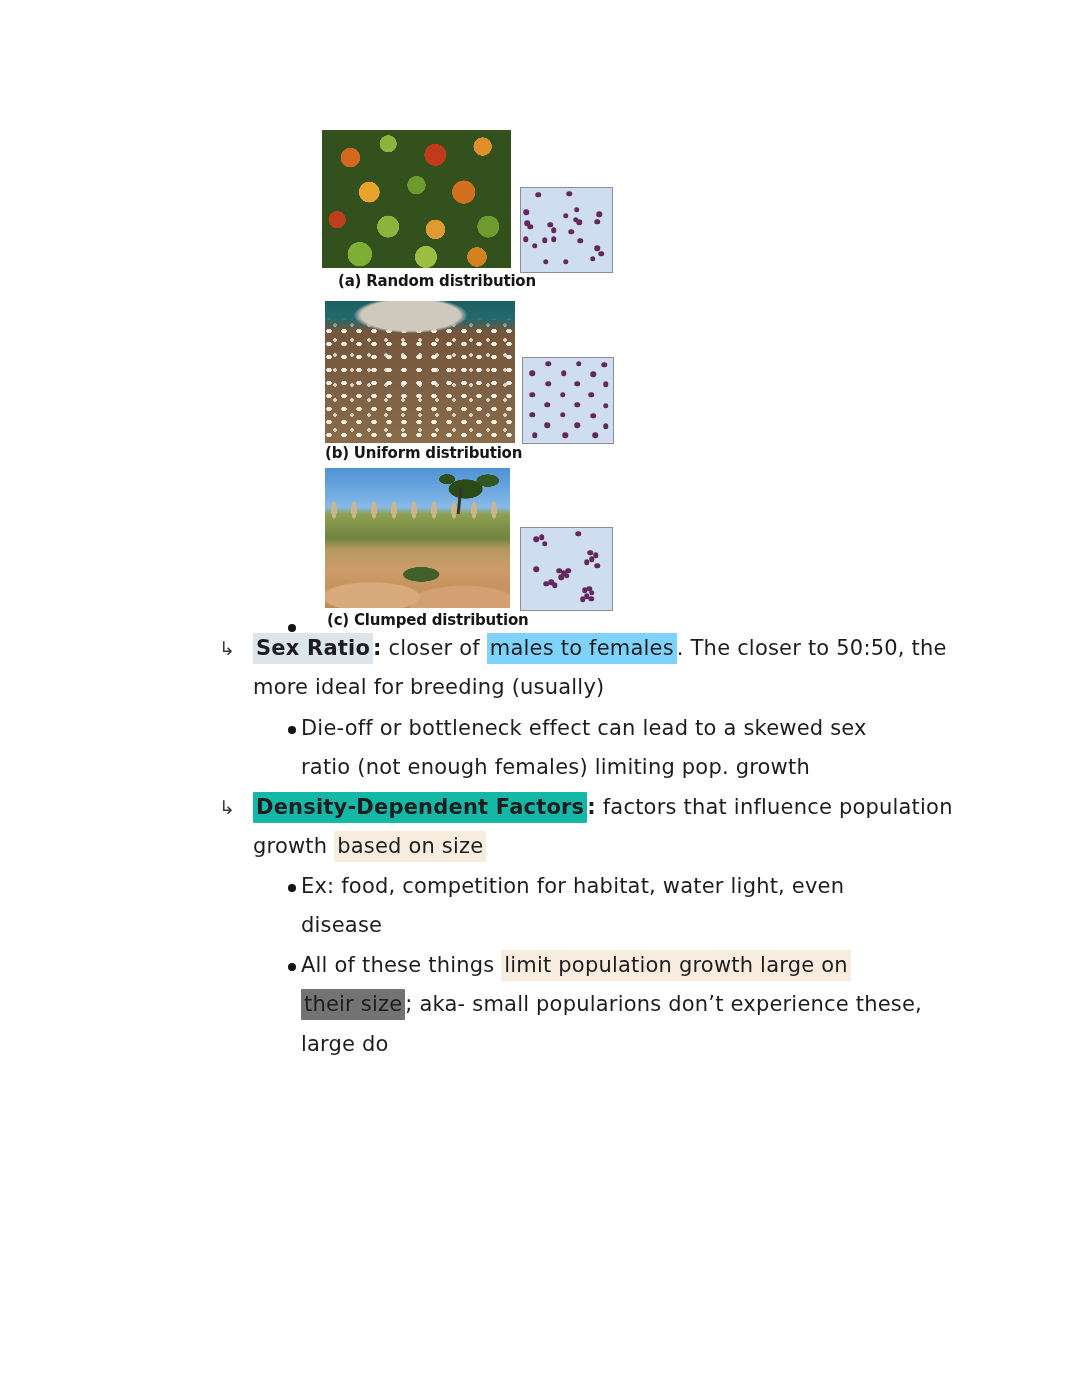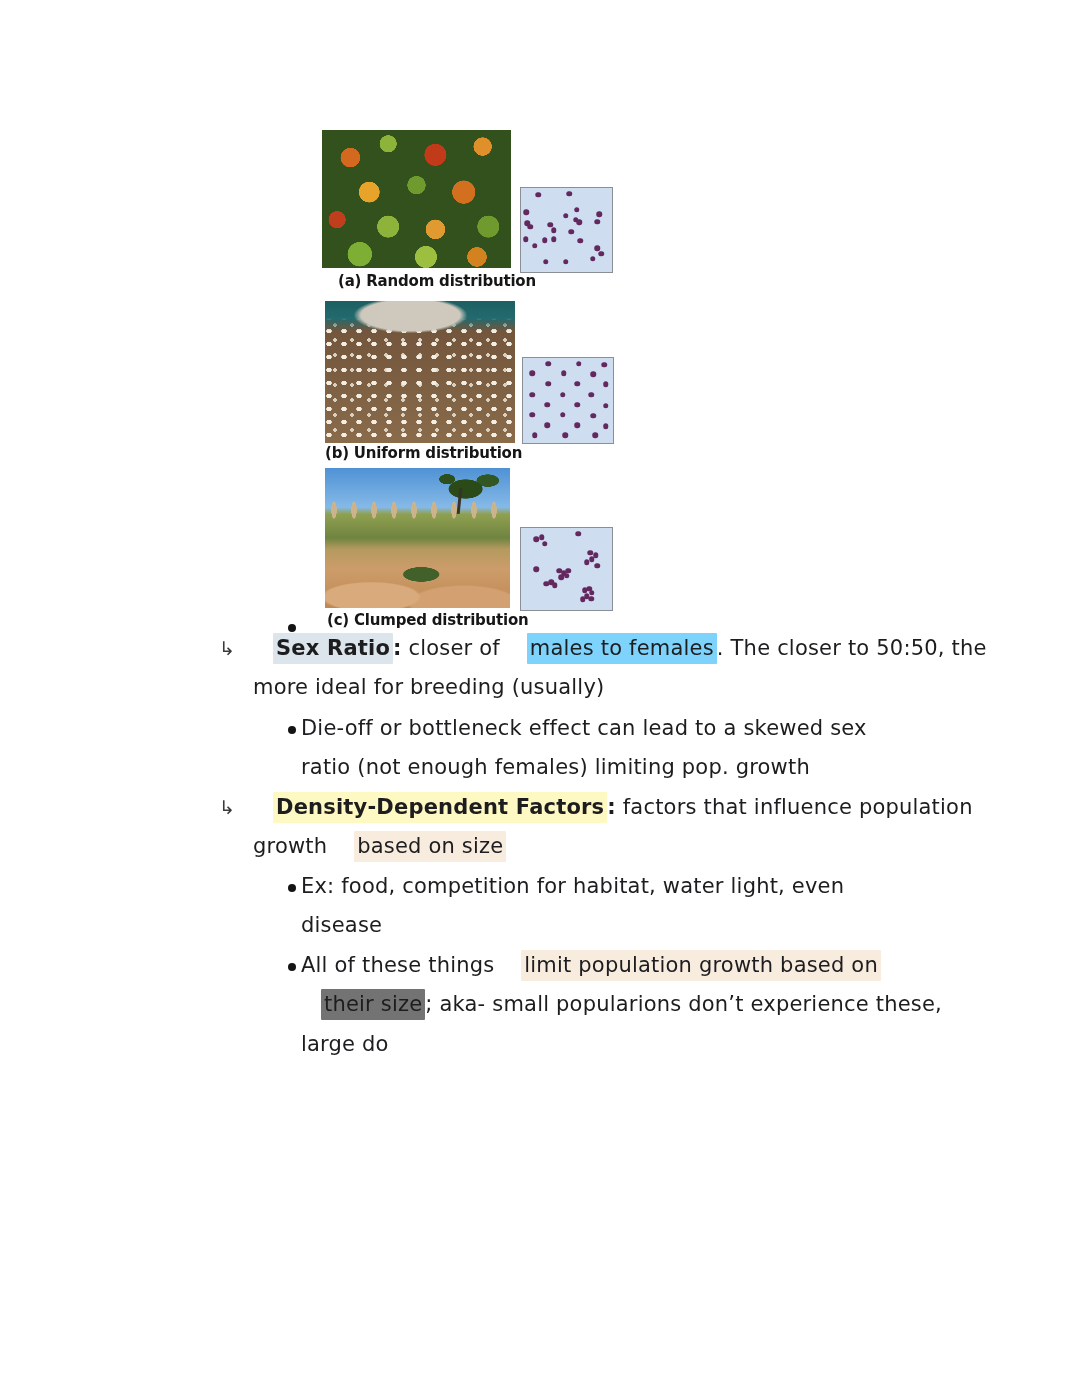--- a/index.html
+++ b/index.html
@@ -71,21 +71,21 @@
   #notes{position:absolute;left:0;top:0;width:1080px;height:1397px;}
   .note-line{position:absolute;left:0;width:1080px;height:32px;
              font-size:21px;letter-spacing:0.2px;}
   .note-line .line-text{position:absolute;top:0;white-space:nowrap;}
   .note-line.main .line-text{left:253px;}
   .note-line.sub  .line-text{left:301px;}
   .marker.arrow{position:absolute;left:219px;top:1px;font-size:19px;color:#3a3a3c;}
   .marker.bullet{position:absolute;left:288px;top:10px;width:8px;height:8px;
                  border-radius:50%;background:#141416;}
   .bold{font-weight:700;}
-  .hl{padding:3px 3px 4px 3px;border-radius:1px;margin-left:20px;}
+  .hl{padding:3px 3px 4px 3px;border-radius:1px;}
 </style>
 </head>
 <body>
 
 <div>
 
   <div class="photo" id="photo-a"></div>
   <div class="dotplot" id="plot-a" style="background: rgb(207, 221, 241); border-color: rgb(138, 143, 150);">
       <span class="dot" style="left: 19%; top: 8%; background: rgb(99, 41, 95);"></span>
       <span class="dot" style="left: 53%; top: 7%; background: rgb(99, 41, 95);"></span>
@@ -188,35 +188,35 @@
       </div>
       <div class="note-line sub" style="top: 716px;">
         <span class="marker bullet"></span>
         <span class="line-text"><span>Die-off or bottleneck effect can lead to a skewed sex</span></span>
       </div>
       <div class="note-line sub" style="top: 755px;">
         <span class="line-text"><span>ratio (not enough females) limiting pop. growth</span></span>
       </div>
       <div class="note-line main" style="top: 795px;">
         <span class="marker arrow">↳</span>
-        <span class="line-text"><span class="bold hl" style="background: #fef9c3;">Density-Dependent Factors</span><span class="bold">:</span><span> factors that influence population</span></span>
+        <span class="line-text"><span class="bold hl" style="background: #14b8a6;">Density-Dependent Factors</span><span class="bold">:</span><span> factors that influence population</span></span>
       </div>
       <div class="note-line main" style="top: 834px;">
         <span class="line-text"><span>growth </span><span class="hl" style="background: rgb(248, 236, 223);">based on size</span></span>
       </div>
       <div class="note-line sub" style="top: 874px;">
         <span class="marker bullet"></span>
         <span class="line-text"><span>Ex: food, competition for habitat, water light, even</span></span>
       </div>
       <div class="note-line sub" style="top: 913px;">
         <span class="line-text"><span>disease</span></span>
       </div>
       <div class="note-line sub" style="top: 953px;">
         <span class="marker bullet"></span>
-        <span class="line-text"><span>All of these things </span><span class="hl" style="background: rgb(248, 236, 223);">limit population growth based on</span></span>
+        <span class="line-text"><span>All of these things </span><span class="hl" style="background: rgb(248, 236, 223);">limit population growth large on</span></span>
       </div>
       <div class="note-line sub" style="top: 992px;">
         <span class="line-text"><span class="hl" style="background: #737373;">their size</span><span>; aka- small popularions don’t experience these,</span></span>
       </div>
       <div class="note-line sub" style="top: 1032px;">
         <span class="line-text"><span>large do</span></span>
       </div>
     </div>
 </div>
 

